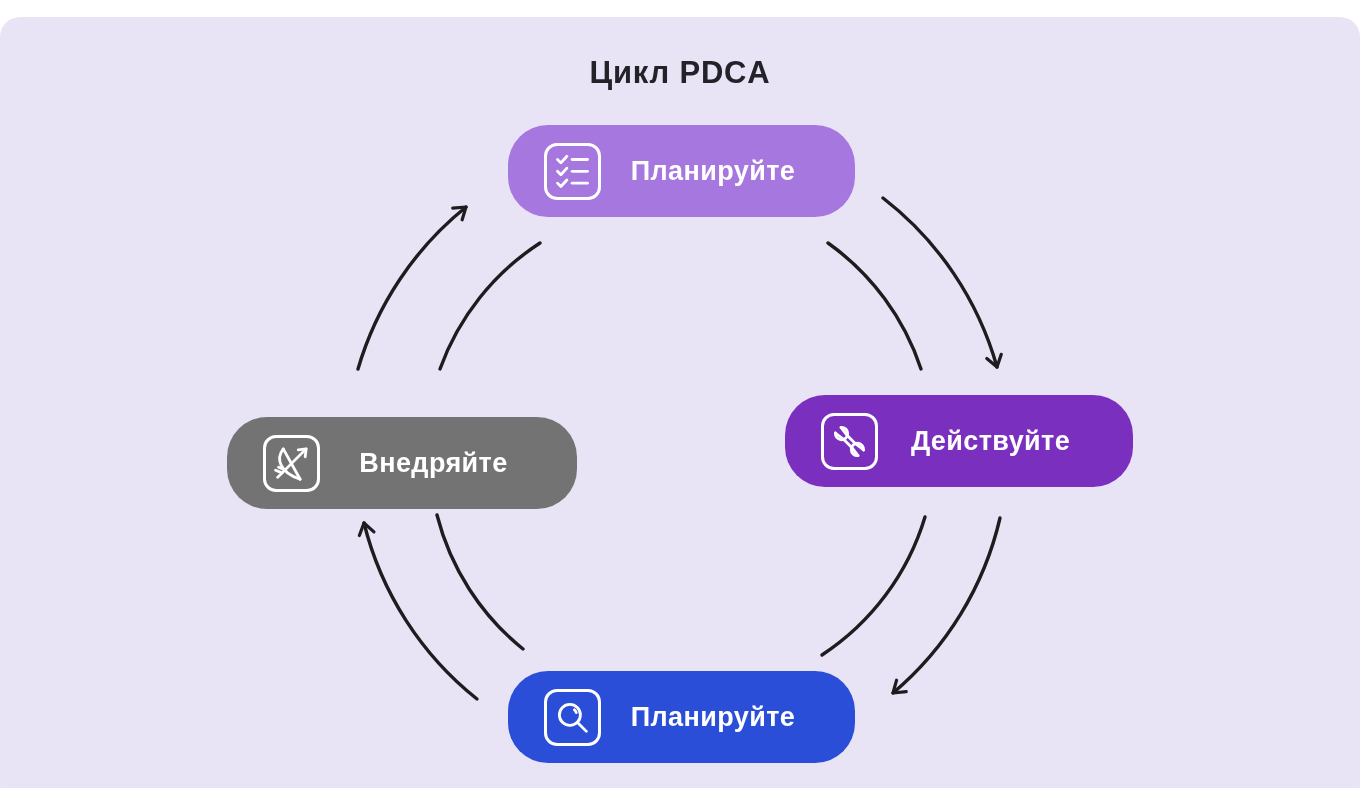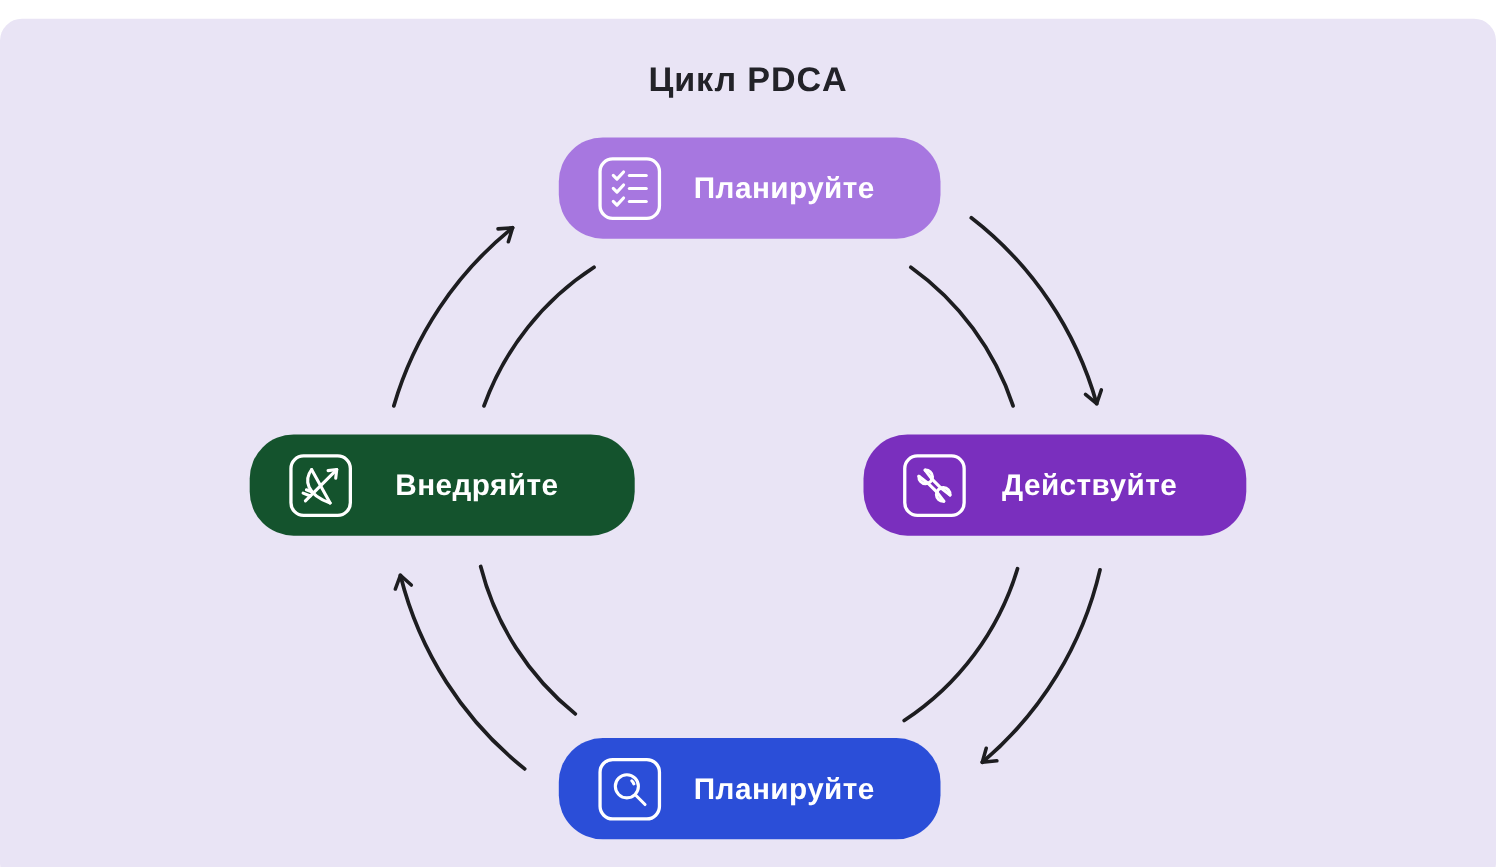--- a/index.html
+++ b/index.html
@@ -34,21 +34,21 @@
     height: 92px;
     border-radius: 40px;
     display: flex;
     align-items: center;
     padding: 0 30px 0 36px;
     box-sizing: border-box;
     color: #ffffff;
   }
   .node-plan   { left: 508px; top: 108px; width: 347px; background: #A777E0; }
   .node-act    { left: 785px; top: 378px; width: 348px; background: #7A2FBE; align-items: center; }
-  .node-do     { left: 227px; top: 378px; width: 350px; background: #14532d; }
+  .node-do     { left: 227px; top: 400px; width: 350px; background: #737373; }
   .node-check  { left: 508px; top: 654px; width: 347px; background: #2B4ED8; }
   .icon-frame {
     flex: 0 0 auto;
     width: 57px; height: 57px;
     box-sizing: border-box;
     border: 3px solid #ffffff;
     border-radius: 13px;
     display: flex;
     align-items: center;
     justify-content: center;

